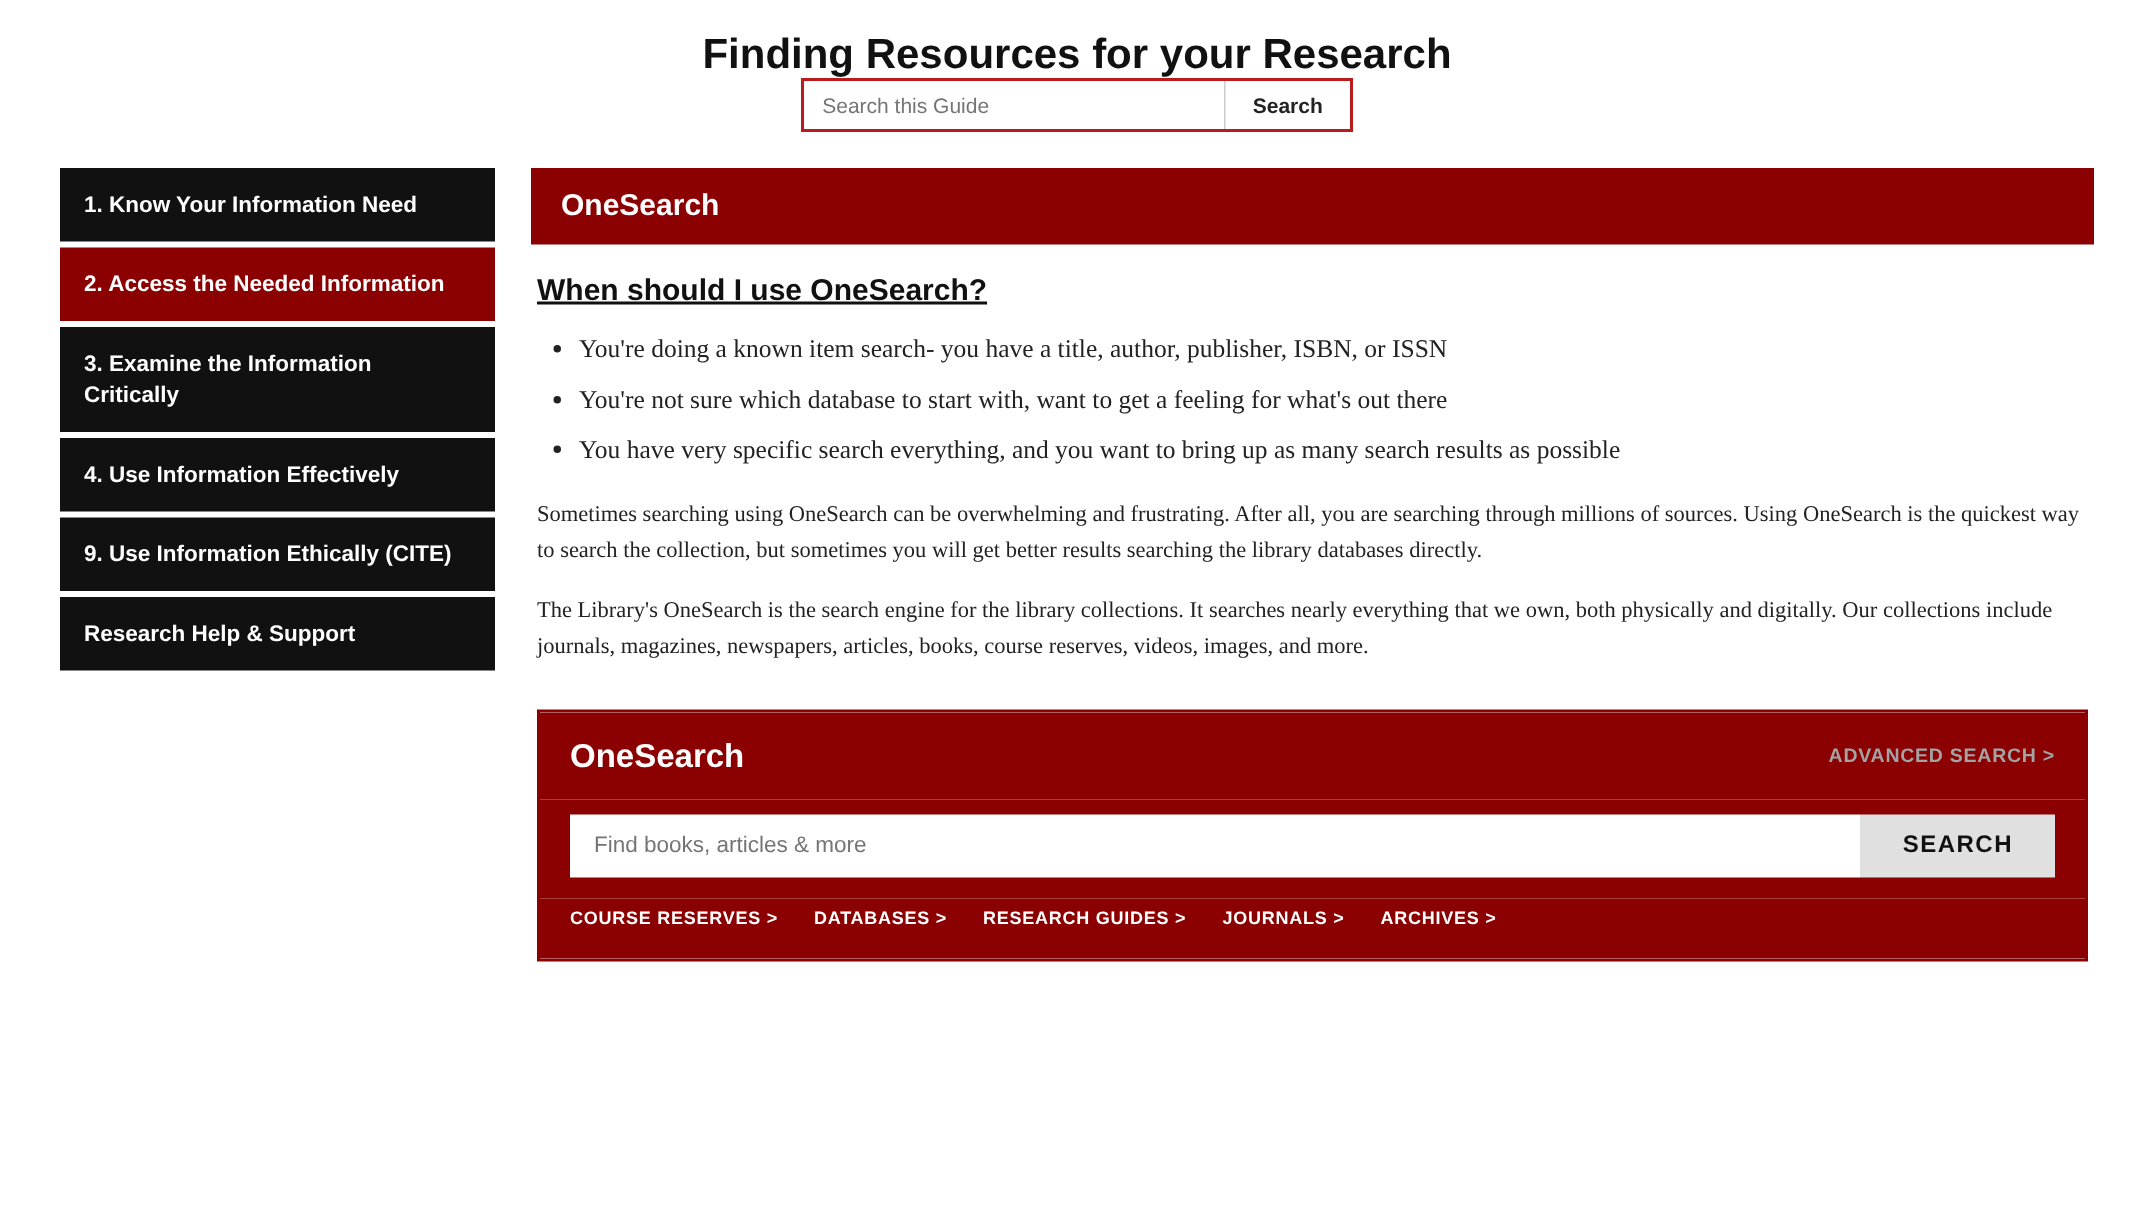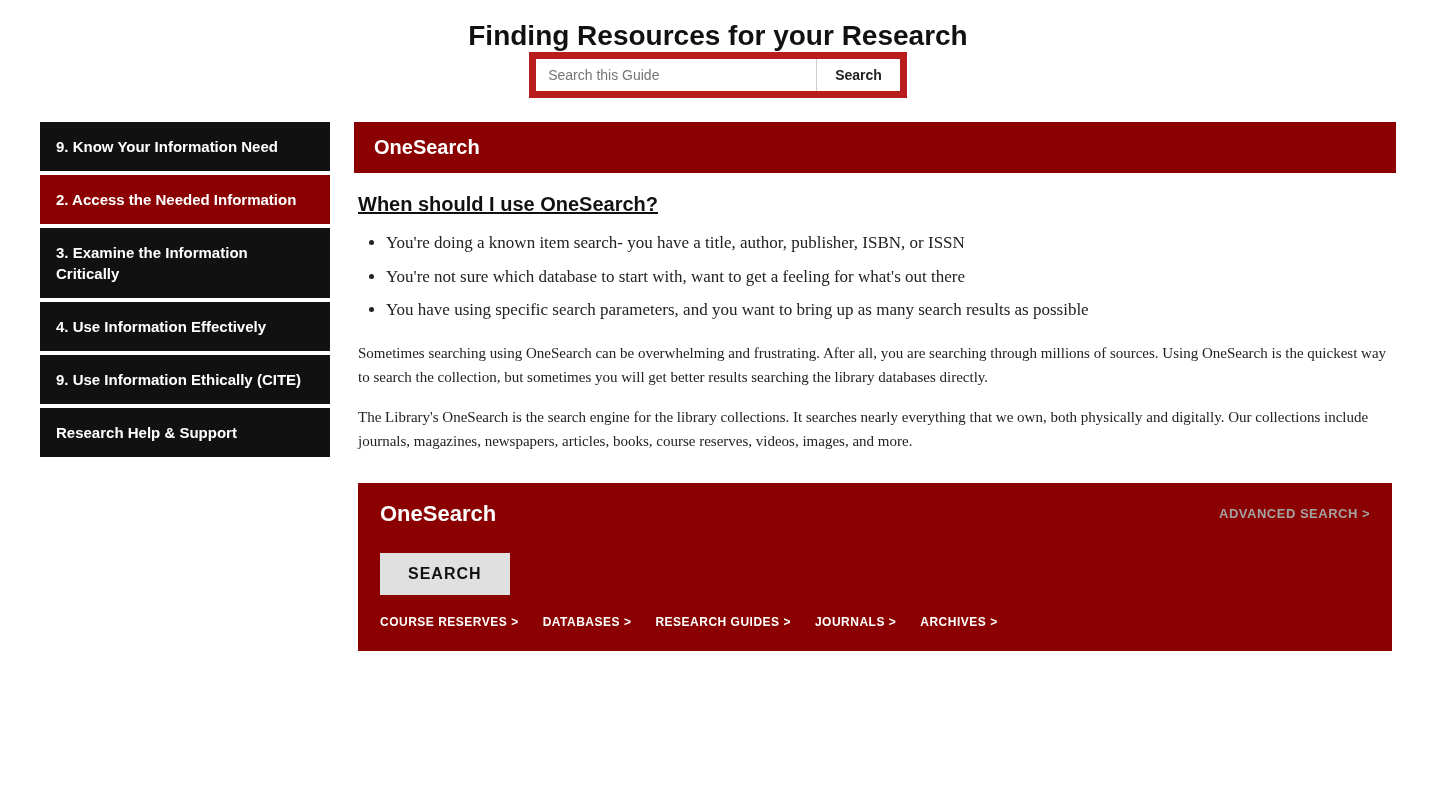--- a/index.html
+++ b/index.html
@@ -23,21 +23,21 @@
     }
     .page-title {
       font-size: 28px;
       font-weight: bold;
       color: #111;
       font-family: Arial, sans-serif;
     }
     .search-bar {
       display: flex;
       align-items: stretch;
-      border: 7px solid #b91c1c;
+      border: 2px solid #b91c1c;
     }
     .search-input {
       width: 280px;
       padding: 8px 12px;
       border: none;
       outline: none;
       font-size: 14px;
       font-family: Arial, sans-serif;
       color: #999;
     }
@@ -195,47 +195,48 @@
     <h1 class="page-title">Finding Resources for your Research</h1>
     <div class="search-bar">
       <input class="search-input" type="text" placeholder="Search this Guide" style="">
       <button class="search-button">Search</button>
     </div>
   </div>
 
   <div class="main-layout">
     <nav class="sidebar">
 
-    <div class="sidebar-item">9. Know Your Information Need</div>
+    <div class="sidebar-item">1. Know Your Information Need</div>
         <div class="sidebar-item active">2. Access the Needed Information</div>
         <div class="sidebar-item">3. Examine the Information Critically</div>
         <div class="sidebar-item">4. Use Information Effectively</div>
         <div class="sidebar-item">9. Use Information Ethically (CITE)</div>
         <div class="sidebar-item">Research Help &amp; Support</div>
       </nav>
 
     <main class="content-area">
       <div class="content-header">OneSearch</div>
       <div class="content-body">
         <h2 class="when-heading">When should I use OneSearch?</h2>
         <ul class="bullet-list">
 
         <li>You're doing a known item search- you have a title, author, publisher, ISBN, or ISSN</li>
             <li>You're not sure which database to start with, want to get a feeling for what's out there</li>
-            <li>You have using specific search parameters, and you want to bring up as many search results as possible</li>
+            <li>You have very specific search everything, and you want to bring up as many search results as possible</li>
           </ul>
         <p class="content-paragraph">Sometimes searching using OneSearch can be overwhelming and frustrating. After all, you are searching through millions of sources. Using OneSearch is the quickest way to search the collection, but sometimes you will get better results searching the library databases directly.</p>
         <p class="content-paragraph">The Library's OneSearch is the search engine for the library collections. It searches nearly everything that we own, both physically and digitally.  Our collections include journals, magazines, newspapers, articles, books, course reserves, videos, images, and more.</p>
 
         <div class="onesearch-widget">
           <div class="widget-header">
             <span class="widget-logo">OneSearch</span>
             <span class="widget-advanced">ADVANCED SEARCH &gt;</span>
           </div>
           <div class="widget-search-row">
+            <input class="widget-search-input" type="text" placeholder="Find books, articles &amp; more" style="">
             <button class="widget-search-btn">SEARCH</button>
           </div>
           <div class="widget-nav">
 
           <span class="widget-nav-item">COURSE RESERVES &gt;</span>
               <span class="widget-nav-item">DATABASES &gt;</span>
               <span class="widget-nav-item">RESEARCH GUIDES &gt;</span>
               <span class="widget-nav-item">JOURNALS &gt;</span>
               <span class="widget-nav-item">ARCHIVES &gt;</span>
             </div>

